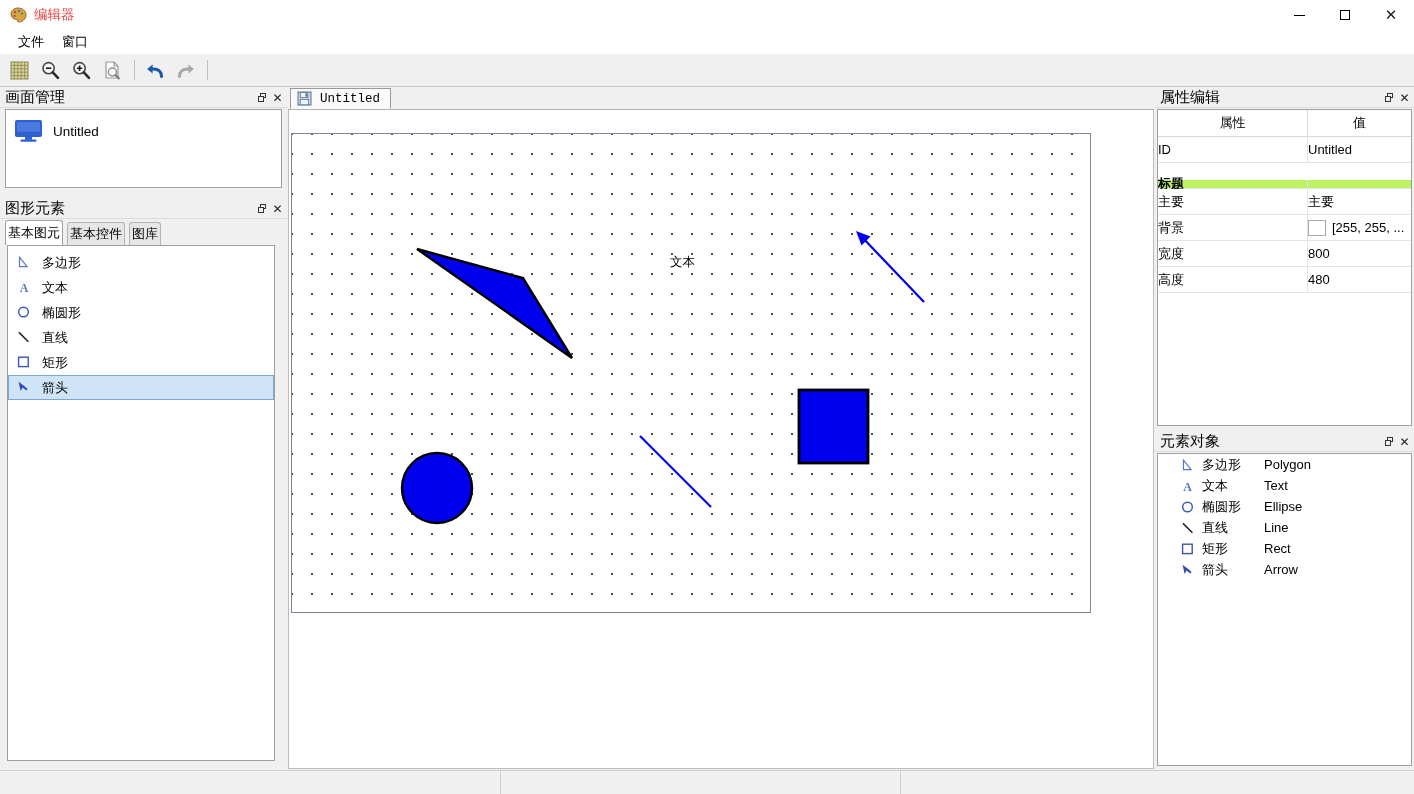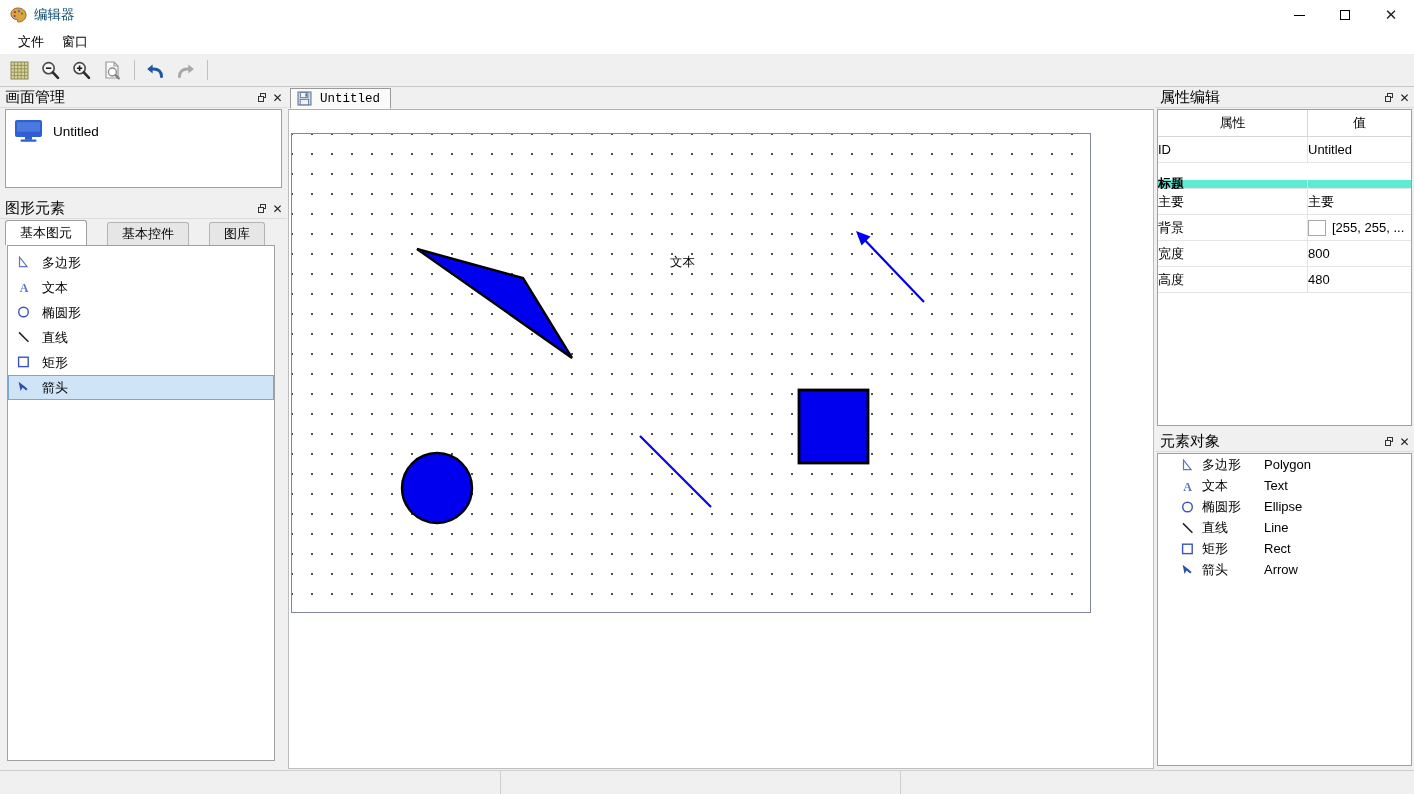--- a/index.html
+++ b/index.html
@@ -24,21 +24,21 @@
     position: absolute; left: 0; top: 0;
     width: 1414px; height: 30px;
     background: #ffffff;
     display: flex; align-items: center;
   }
   .title-icon {
     width: 18px; height: 18px; margin-left: 9px; margin-right: 7px;
     position: relative; flex: 0 0 auto;
   }
   .title-text {
-    font-size: 13.5px; color: #0c4a6e;
+    font-size: 13.5px; color: #ef4444;
     font-family: "Liberation Sans", sans-serif;
   }
   .winbtns { margin-left: auto; display: flex; height: 30px; }
   .winbtn {
     width: 46px; height: 30px;
     display: flex; align-items: center; justify-content: center;
     font-size: 14px; color: #1a1a1a; line-height: 1;
   }
   .glyph-min { display:block; width: 11px; height: 1px; background: #000; }
   .glyph-max { display:block; width: 10px; height: 10px; border: 1px solid #000; box-sizing: border-box; }
@@ -120,28 +120,28 @@
   .monitor-icon { width: 30px; height: 24px; position: relative; margin-right: 9px; }
   .screen-label { font-size: 13.5px; color: #000; }
 
   
   #elements-panel { left: 0; top: 199px; width: 287px; height: 570px; }
   .tabs-row {
     position: absolute; left: 5px; top: 22px;
     height: 24px; display: flex; align-items: flex-end;
   }
   .etab {
-    height: 22px; padding: 0 14px;
+    height: 22px; padding: 0 2px;
     display: flex; align-items: center;
     font-size: 13px;
     border: 1px solid #b4b4b4;
     border-bottom: none;
     background: #e6e6e6;
     border-radius: 3px 3px 0 0;
-    margin-right: 20px;
+    margin-right: 4px;
     color: #000;
   }
   .etab.active {
     background: #ffffff;
     height: 24px;
     border-color: #a0a0a0;
   }
   .shape-list {
     position: absolute; left: 7px; top: 46px;
     width: 268px; height: 516px;
@@ -238,21 +238,21 @@
   .prop-hdr .c2 { width: 103px; border-right: none; }
   .prop-row { display: flex; height: 26px; }
   .prop-row > div {
     display: flex; align-items: center;
     font-size: 13px; 
     border-right: 1px solid #e4e4e4; border-bottom: 1px solid #e4e4e4;
     box-sizing: border-box; background: #fff;
   }
   .prop-row .c1 { width: 150px; }
   .prop-row .c2 { width: 103px; border-right: none; }
-  .prop-row.section > div { background: #5eead4; font-weight: bold; margin-top: 17px; }
+  .prop-row.section > div { background: #bef264; font-weight: bold; margin-top: 17px; }
   .prop-row.section .c1 { font-weight: bold; }
   .color-swatch {
     width: 16px; height: 14px; background: #ffffff;
     border: 1px solid #a8a8a8; margin-right: 6px; flex: 0 0 auto;
   }
 
   
   #obj-panel { left: 1155px; top: 432px; width: 259px; height: 337px; }
   .obj-table {
     position: absolute; left: 2px; top: 21px;

